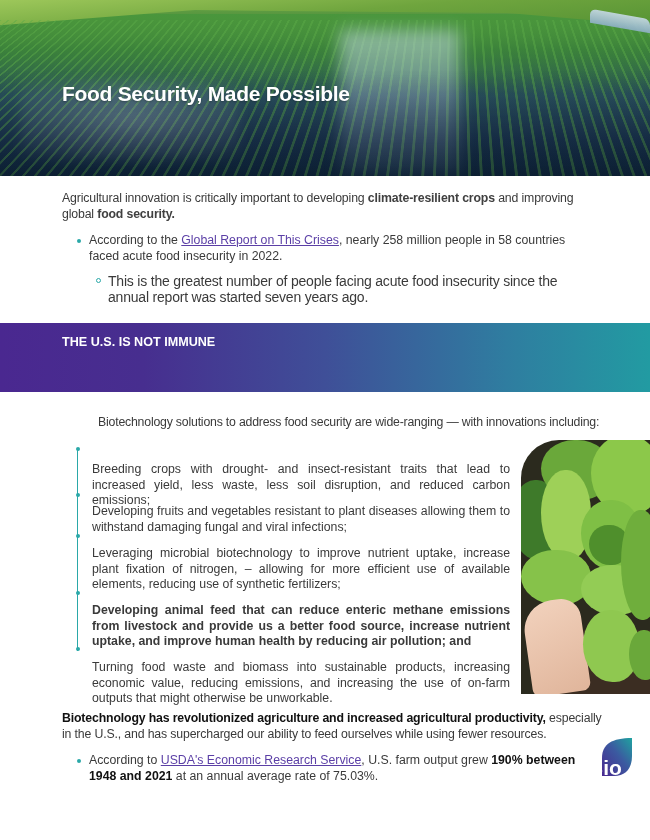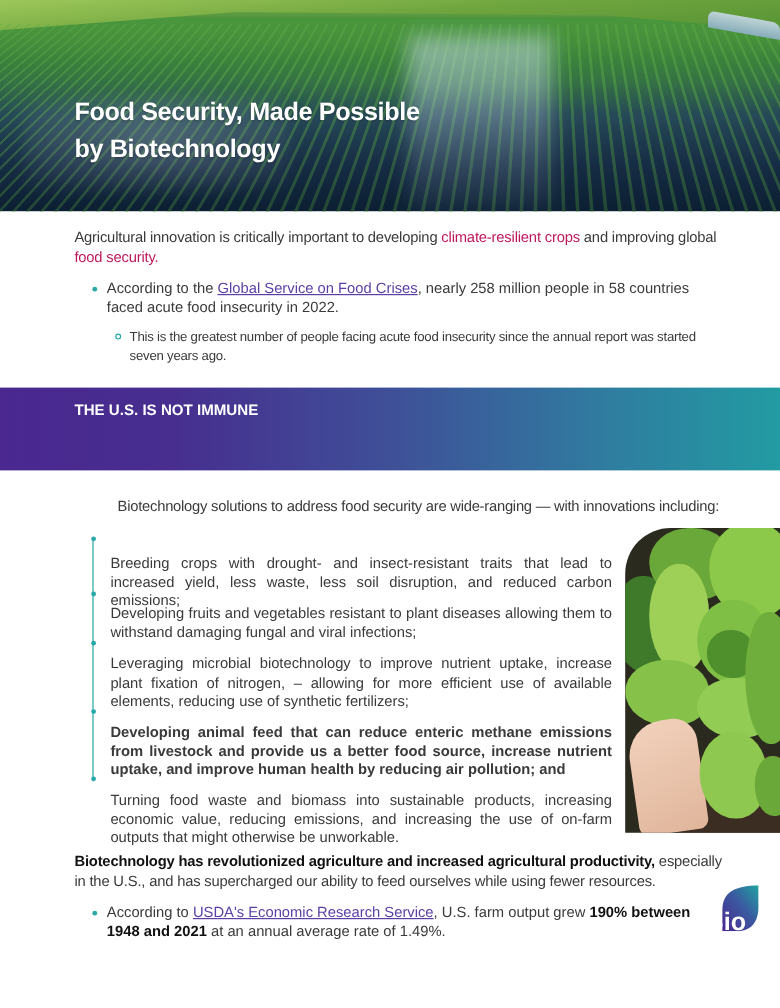--- a/index.html
+++ b/index.html
@@ -51,26 +51,26 @@
     }
     .hero-title {
       position: absolute; left: 62px; top: 78px; width: 420px;
       color: #ffffff; font-size: 21px; font-weight: bold; line-height: 31px;
       letter-spacing: -0.3px;
       text-shadow: 0 1px 2px rgba(0,0,0,0.25);
     }
 
     
     .intro { position: absolute; left: 62px; top: 190px; width: 540px; font-size: 12.3px; line-height: 16px; color: #3a3a3a; letter-spacing: -0.15px; }
-    .intro b { color: #be185d; font-weight: normal; }
+    .intro b { color: #404040; font-weight: bold; }
     .bullet1 { position: absolute; left: 89px; top: 232px; width: 500px; font-size: 12.3px; line-height: 16px; color: #3a3a3a; }
     .dot { position: absolute; width: 4px; height: 4px; border-radius: 50%; background: #2aa8a8; }
     .ring { position: absolute; width: 5px; height: 5px; border-radius: 50%; border: 1px solid #2aa8a8; background: transparent; }
     a.link { color: #5b3fa6; text-decoration: underline; }
-    .subbullet { position: absolute; left: 108px; top: 273px; width: 486px; font-size: 11px; line-height: 16px; color: #3a3a3a; letter-spacing: -0.2px; }
+    .subbullet { position: absolute; left: 108px; top: 273px; width: 486px; font-size: 14px; line-height: 16px; color: #3a3a3a; letter-spacing: -0.2px; }
 
     
     .banner {
       position: absolute; left: 0; top: 323px; width: 650px; height: 69px;
       background: linear-gradient(90deg, #4a2890 0%, #472e8f 22%, #3f4f98 50%, #2f7da0 78%, #229ba2 100%);
     }
     .banner-title { position: absolute; left: 62px; top: 12px; color: #ffffff; font-size: 12.6px; font-weight: bold; letter-spacing: 0px; }
     .banner-text { position: absolute; left: 62px; top: 29px; width: 530px; color: #ffffff; font-size: 12.3px; font-weight: bold; line-height: 14.5px; }
     .banner-text a { color: #ffffff; text-decoration: underline; }
 
@@ -107,28 +107,27 @@
 <div class="hero">
   <div class="field-top"></div>
   <div class="bank"></div>
   <div class="rows"></div>
   <div class="sheen"></div>
   <div class="sheen2"></div>
   <div class="greenhouse"></div>
   <div class="shade"></div>
   <h1 class="hero-title">
     <span>Food Security, Made Possible</span><br>
-    <span>by Biotechnology</span>
   </h1>
 </div>
 
 <p class="intro"><span>Agricultural innovation is critically important to developing </span><b>climate-resilient crops</b><span> and improving global </span><b>food security.</b></p>
 
 <span class="dot" style="left:77px; top:239px;"></span>
-<p class="bullet1"><span>According to the </span><a class="link" href="#">Global Service on Food Crises</a><span>, nearly 258 million people in 58 countries faced acute food insecurity in 2022.</span></p>
+<p class="bullet1"><span>According to the </span><a class="link" href="#">Global Report on This Crises</a><span>, nearly 258 million people in 58 countries faced acute food insecurity in 2022.</span></p>
 
 <span class="ring" style="left:96px; top:278px;"></span>
 <p class="subbullet">This is the greatest number of people facing acute food insecurity since the annual report was started seven years ago.</p>
 
 <div class="banner">
   <div class="banner-title">THE U.S. IS NOT IMMUNE</div>
 </div>
 
 <p class="solutions-intro">Biotechnology solutions to address food security are wide-ranging — with innovations including:</p>
 
@@ -157,21 +156,21 @@
   <div class="leaf" style="left:60px; top:125px; width:65px; height:50px; background:#93cc55;"></div>
   <div class="leaf" style="left:100px; top:70px; width:40px; height:110px; background:#6fae3c;"></div>
   <div class="hand"></div>
   <div class="leaf" style="left:62px; top:170px; width:56px; height:72px; background:#8fc850;"></div>
   <div class="leaf" style="left:108px; top:190px; width:30px; height:50px; background:#6aa83a;"></div>
 </div>
 
 <p class="conclusion"><b>Biotechnology has revolutionized agriculture and increased agricultural productivity,</b><span> especially in the U.S., and has supercharged our ability to feed ourselves while using fewer resources.</span></p>
 
 <span class="dot" style="left:77px; top:759px;"></span>
-<p class="bullet2"><span>According to </span><a class="link" href="#">USDA's Economic Research Service</a><span>, U.S. farm output grew </span><b>190% between 1948 and 2021</b><span> at an annual average rate of 1.49%.</span></p>
+<p class="bullet2"><span>According to </span><a class="link" href="#">USDA's Economic Research Service</a><span>, U.S. farm output grew </span><b>190% between 1948 and 2021</b><span> at an annual average rate of 75.03%.</span></p>
 
 <div class="bio-logo">
   <svg width="46" height="40" viewBox="0 0 46 40">
     <defs>
       <linearGradient id="bioGrad" x1="0" y1="1" x2="1" y2="0">
         <stop offset="0%" stop-color="#4a2890"></stop>
         <stop offset="55%" stop-color="#3b5aa0"></stop>
         <stop offset="100%" stop-color="#1fa3a0"></stop>
       </linearGradient>
     </defs>

